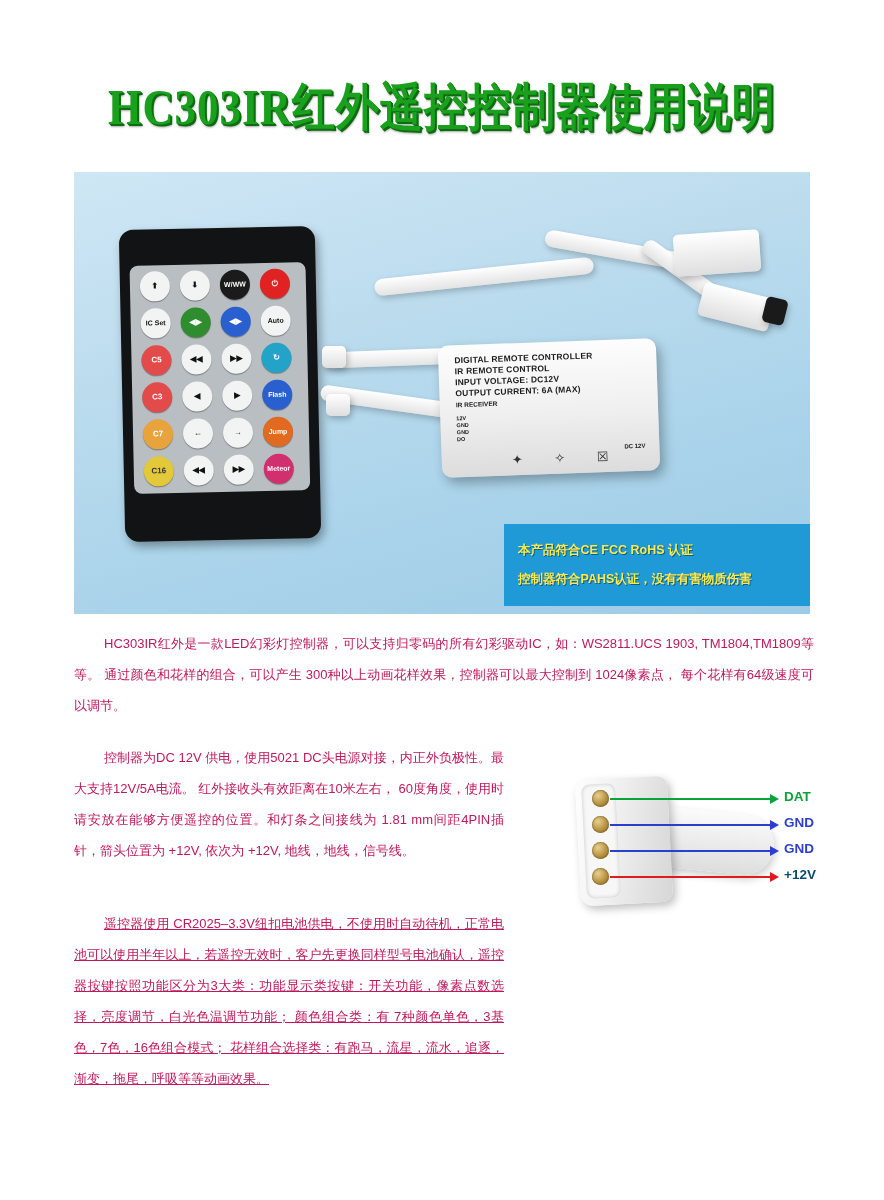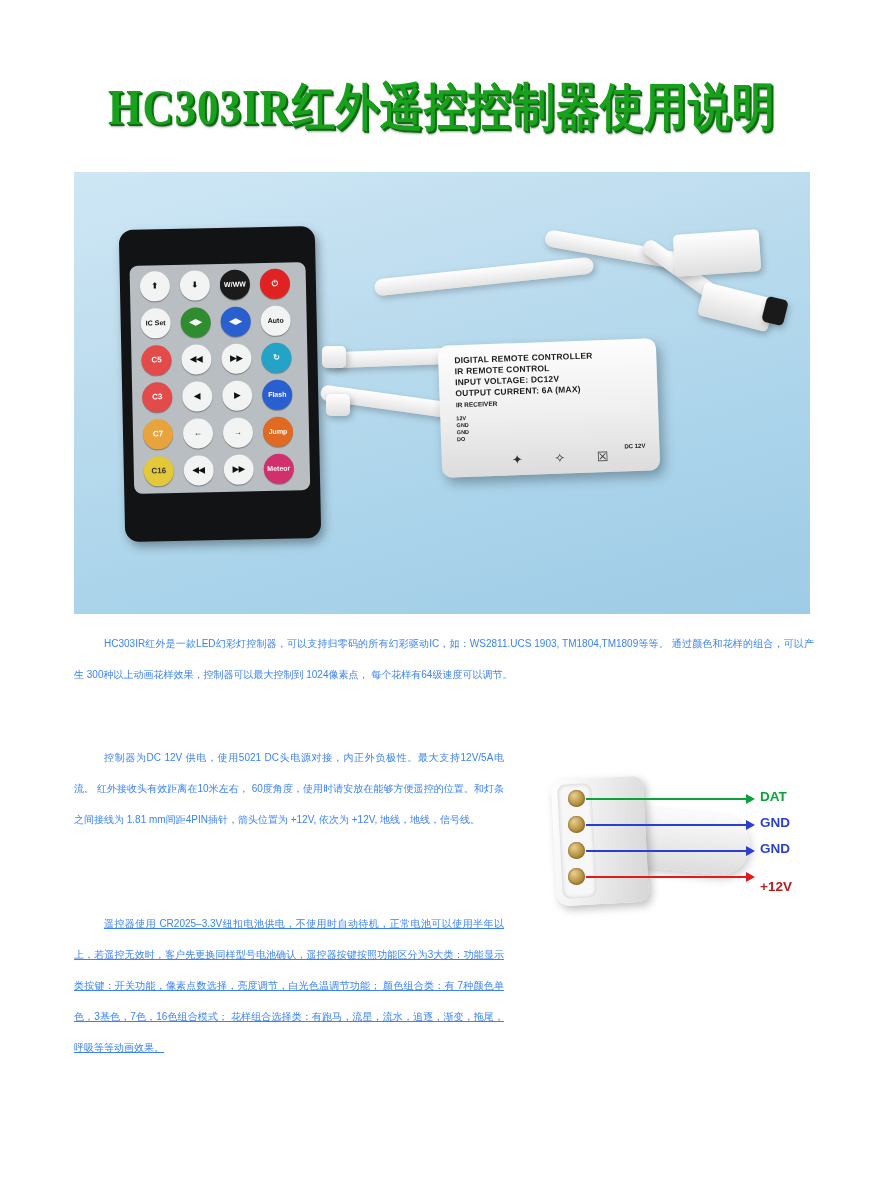--- a/index.html
+++ b/index.html
@@ -179,33 +179,33 @@
     font-size: 12.5px;
     text-shadow: 1px 1px 0 #0a5f8c;
     white-space: nowrap;
   }
   .cert-line.l1 { top: 18px; }
   .cert-line.l2 { top: 47px; }
 
   
   .para {
     position: absolute;
-    font-size: 10px;
+    font-size: 13px;
     line-height: 31px;
-    color: #3b82f6;
+    color: #be185d;
     text-align: justify;
   }
   .p1 { left: 74px; top: 628px; width: 740px; text-indent: 30px; }
   .p2 { left: 74px; top: 742px; width: 430px; text-indent: 30px; }
   .p3 { left: 74px; top: 908px; width: 430px; text-indent: 30px; text-decoration: underline; }
 
   
   .diagram {
     position: absolute;
-    left: 520px;
+    left: 544px;
     top: 760px;
     width: 300px;
     height: 185px;
   }
   .plug-body {
     position: absolute;
     left: 34px;
     top: 18px;
     width: 92px;
     height: 126px;
@@ -324,20 +324,24 @@
       <div class="ctrl-pins">
         <div>12V</div>
         <div>GND</div>
         <div>GND</div>
         <div>DO</div>
       </div>
       <div class="ctrl-right-lbl">DC 12V</div>
       <div class="ctrl-marks">✦ ✧ ☒</div>
     </div>
 
+    <div class="cert">
+      <div class="cert-line l1">本产品符合CE  FCC  RoHS 认证</div>
+      <div class="cert-line l2">控制器符合PAHS认证，没有有害物质伤害</div>
+    </div>
 
   </div>
 </div>
 
 <div class="para p1">HC303IR红外是一款LED幻彩灯控制器，可以支持归零码的所有幻彩驱动IC，如：WS2811.UCS 1903, TM1804,TM1809等等。 通过颜色和花样的组合，可以产生 300种以上动画花样效果，控制器可以最大控制到 1024像素点， 每个花样有64级速度可以调节。</div>
 <div class="para p2">控制器为DC 12V 供电，使用5021 DC头电源对接，内正外负极性。最大支持12V/5A电流。 红外接收头有效距离在10米左右， 60度角度，使用时请安放在能够方便遥控的位置。和灯条之间接线为 1.81 mm间距4PIN插针，箭头位置为 +12V, 依次为 +12V, 地线，地线，信号线。</div>
 <div class="para p3">遥控器使用 CR2025–3.3V纽扣电池供电，不使用时自动待机，正常电池可以使用半年以上，若遥控无效时，客户先更换同样型号电池确认，遥控器按键按照功能区分为3大类：功能显示类按键：开关功能，像素点数选择，亮度调节，白光色温调节功能；  颜色组合类：有 7种颜色单色，3基色，7色，16色组合模式； 花样组合选择类：有跑马，流星，流水，追逐，渐变，拖尾，呼吸等等动画效果。</div>
 
 <div class="diagram">
   <div class="plug-tail"></div>
@@ -352,15 +356,15 @@
       <div class="arrow" style="left: 226px; top: 34px; border-left: 9px solid rgb(10, 163, 58);"></div>
       <div class="lead-label" style="left: 240px; top: 29px; color: rgb(10, 163, 58);">DAT</div>
       <div class="lead" style="left: 66px; top: 64px; width: 160px; background: rgb(42, 63, 208);"></div>
       <div class="arrow" style="left: 226px; top: 60px; border-left: 9px solid rgb(42, 63, 208);"></div>
       <div class="lead-label" style="left: 240px; top: 55px; color: rgb(42, 63, 208);">GND</div>
       <div class="lead" style="left: 66px; top: 90px; width: 160px; background: rgb(42, 63, 208);"></div>
       <div class="arrow" style="left: 226px; top: 86px; border-left: 9px solid rgb(42, 63, 208);"></div>
       <div class="lead-label" style="left: 240px; top: 81px; color: rgb(42, 63, 208);">GND</div>
       <div class="lead" style="left: 66px; top: 116px; width: 160px; background: rgb(224, 27, 27);"></div>
       <div class="arrow" style="left: 226px; top: 112px; border-left: 9px solid rgb(224, 27, 27);"></div>
-      <div class="lead-label" style="left: 240px; top: 107px; color: #b91c1c; margin-top: 12px;">+12V</div>
+      <div class="lead-label" style="left: 240px; top: 107px; color: #0c4a6e;">+12V</div>
     </div>
 </div>
 
 </body></html>

